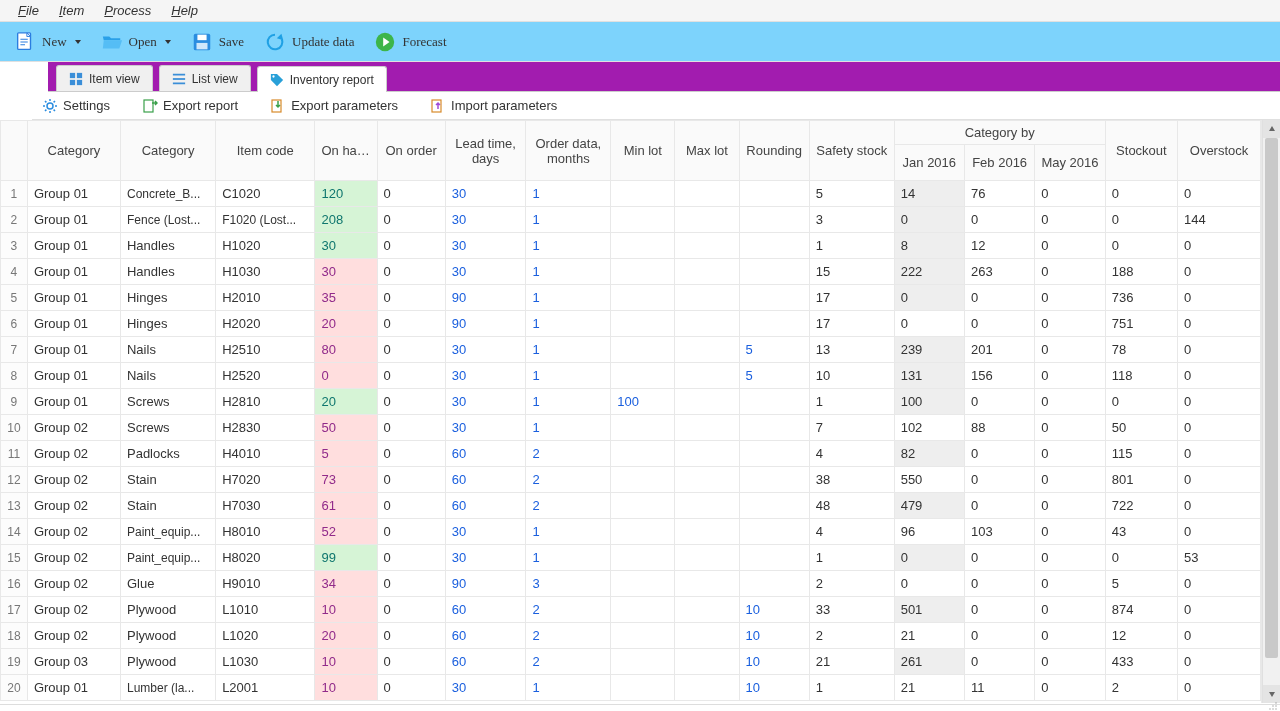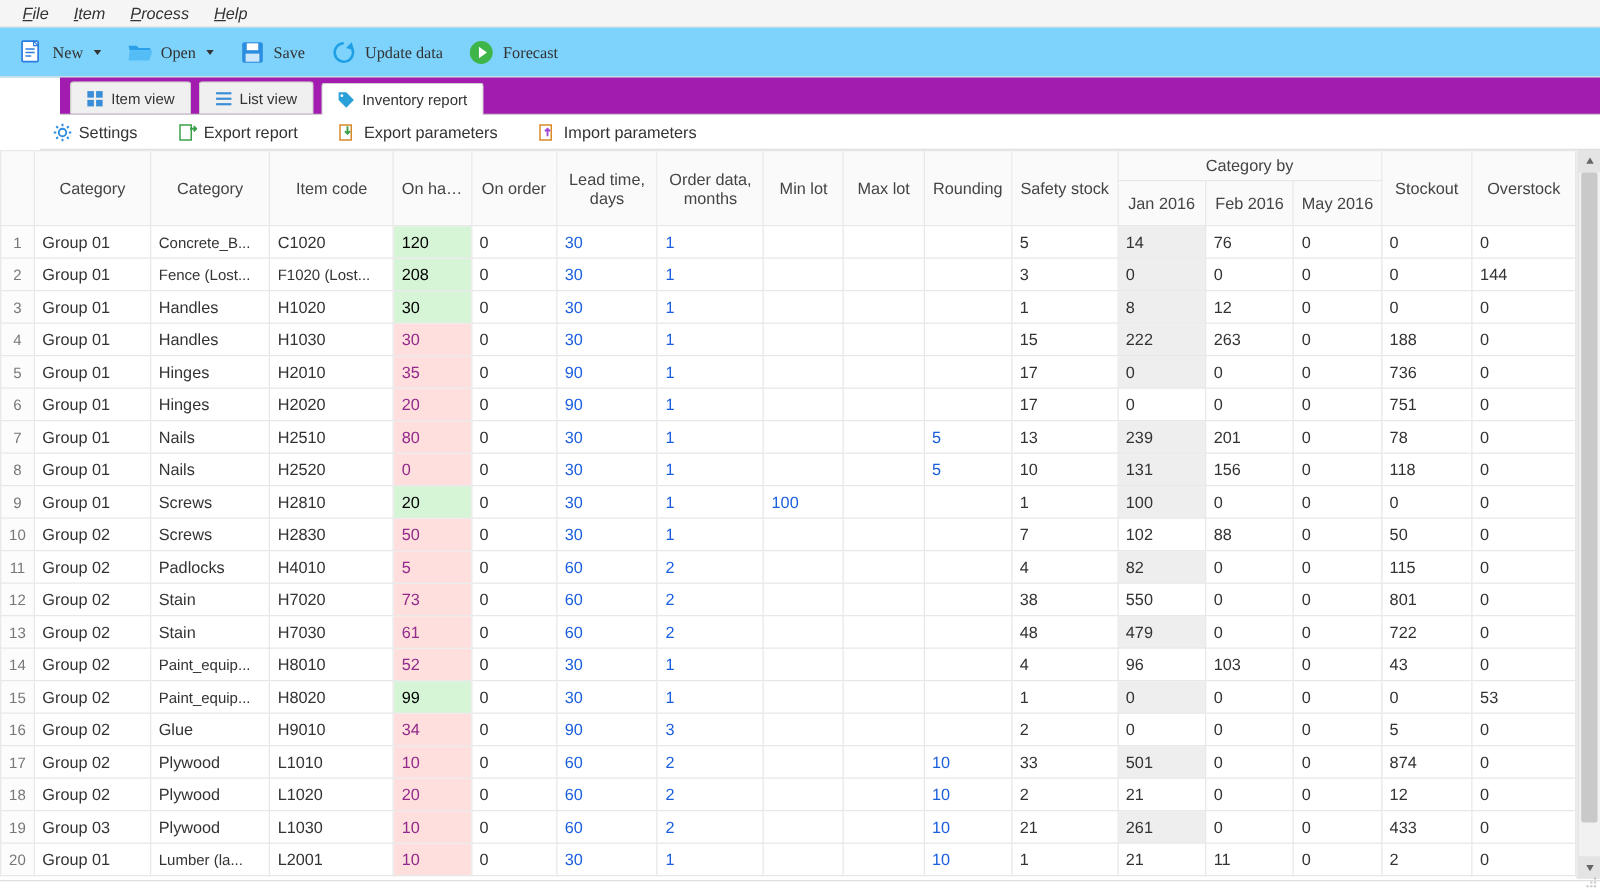--- a/index.html
+++ b/index.html
@@ -31,21 +31,21 @@
 
   
   .grid-wrap { position:absolute; top:120px; left:0; right:0; bottom:8px; display:flex; }
   .grid { flex:1; overflow:hidden; border-right:1px solid #e8e8e8; }
   table { border-collapse:collapse; width:100%; table-layout:fixed; }
   th, td { border:1px solid #e8e8e8; padding:4px 6px; text-align:left; overflow:hidden; white-space:nowrap; text-overflow:ellipsis; height:26px; }
   thead th { background:#fafafa; font-weight:normal; color:#444; vertical-align:middle; }
   thead tr.h1 th { height:22px; }
   thead tr.h2 th { height:36px; }
   .rownum { text-align:center; color:#777; background:#fcfcfc; font-size:12px;}
-  .onhand-green { background:#d6f4d6; color:#000000; }
+  .onhand-green { background:#d6f4d6; color:#0f766e; }
   .onhand-pink  { background:#ffdede; color:#912a8a; }
   .blue { color:#1a5fde; }
   .grey-cell { background:#eee; }
   .center { text-align:center; }
   .col-rownum { width:26px; }
   .col-cat1 { width:90px; }
   .col-cat2 { width:92px; }
   .col-item { width:96px; }
   .col-onhand { width:60px; }
   .col-onorder{ width:66px; }

